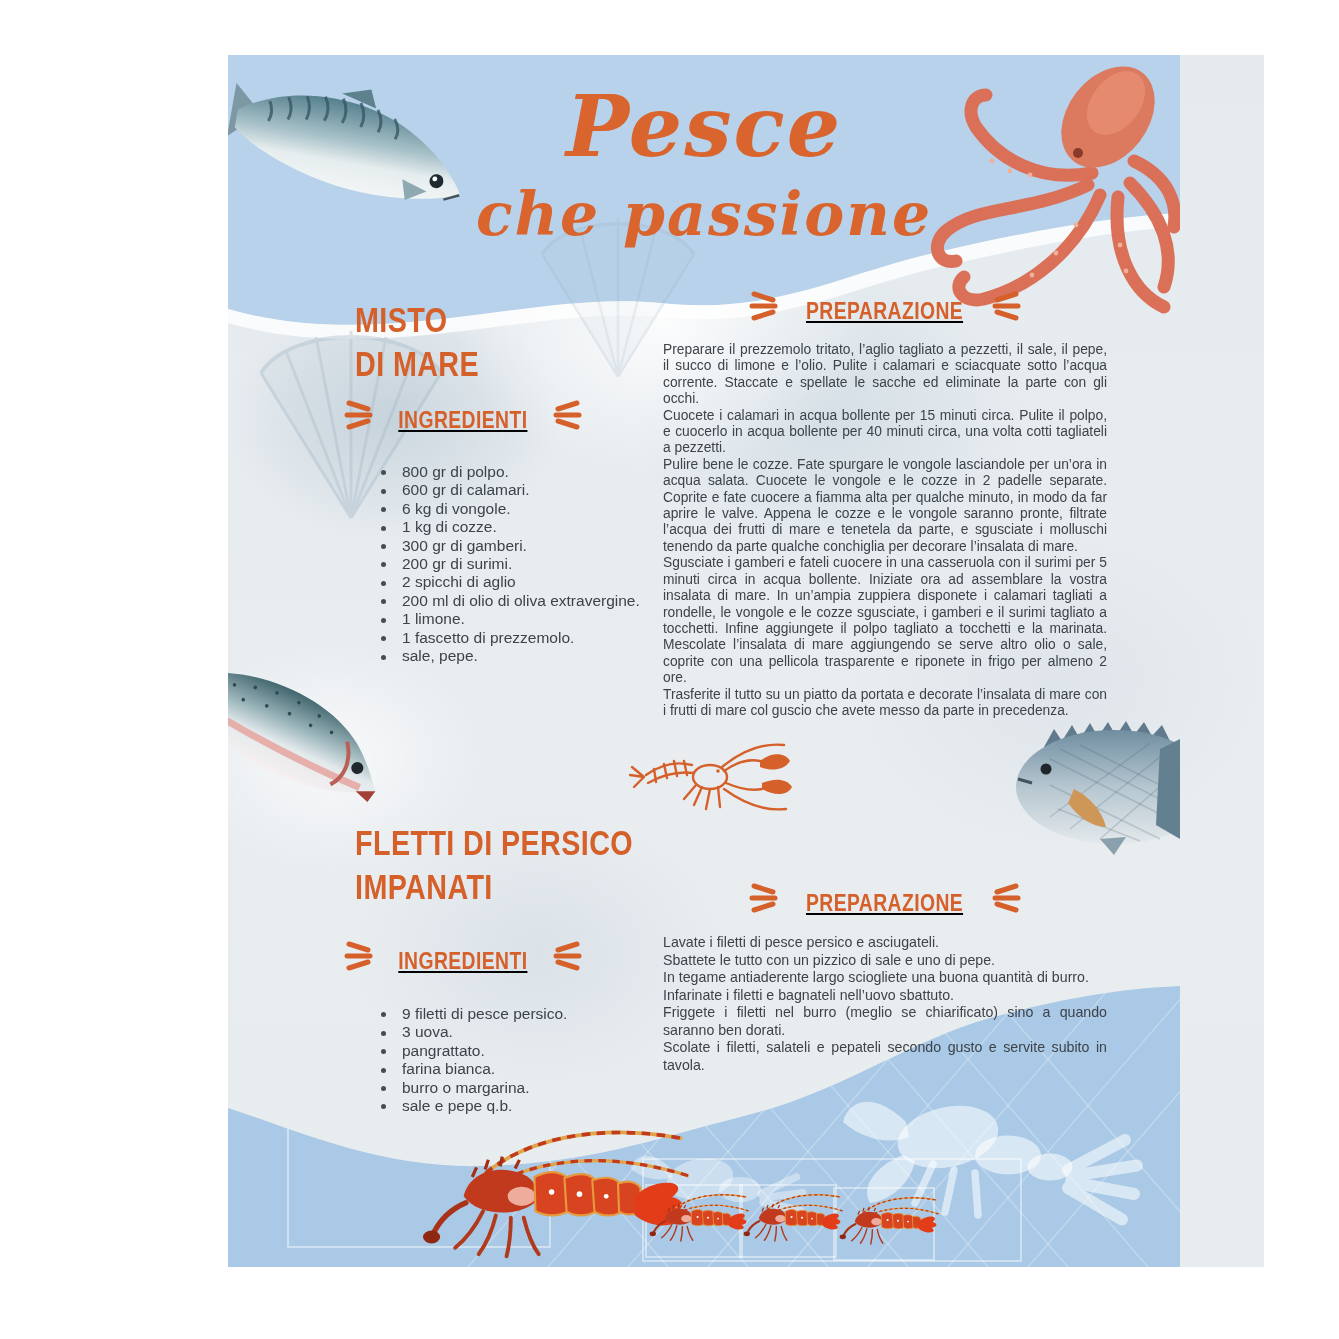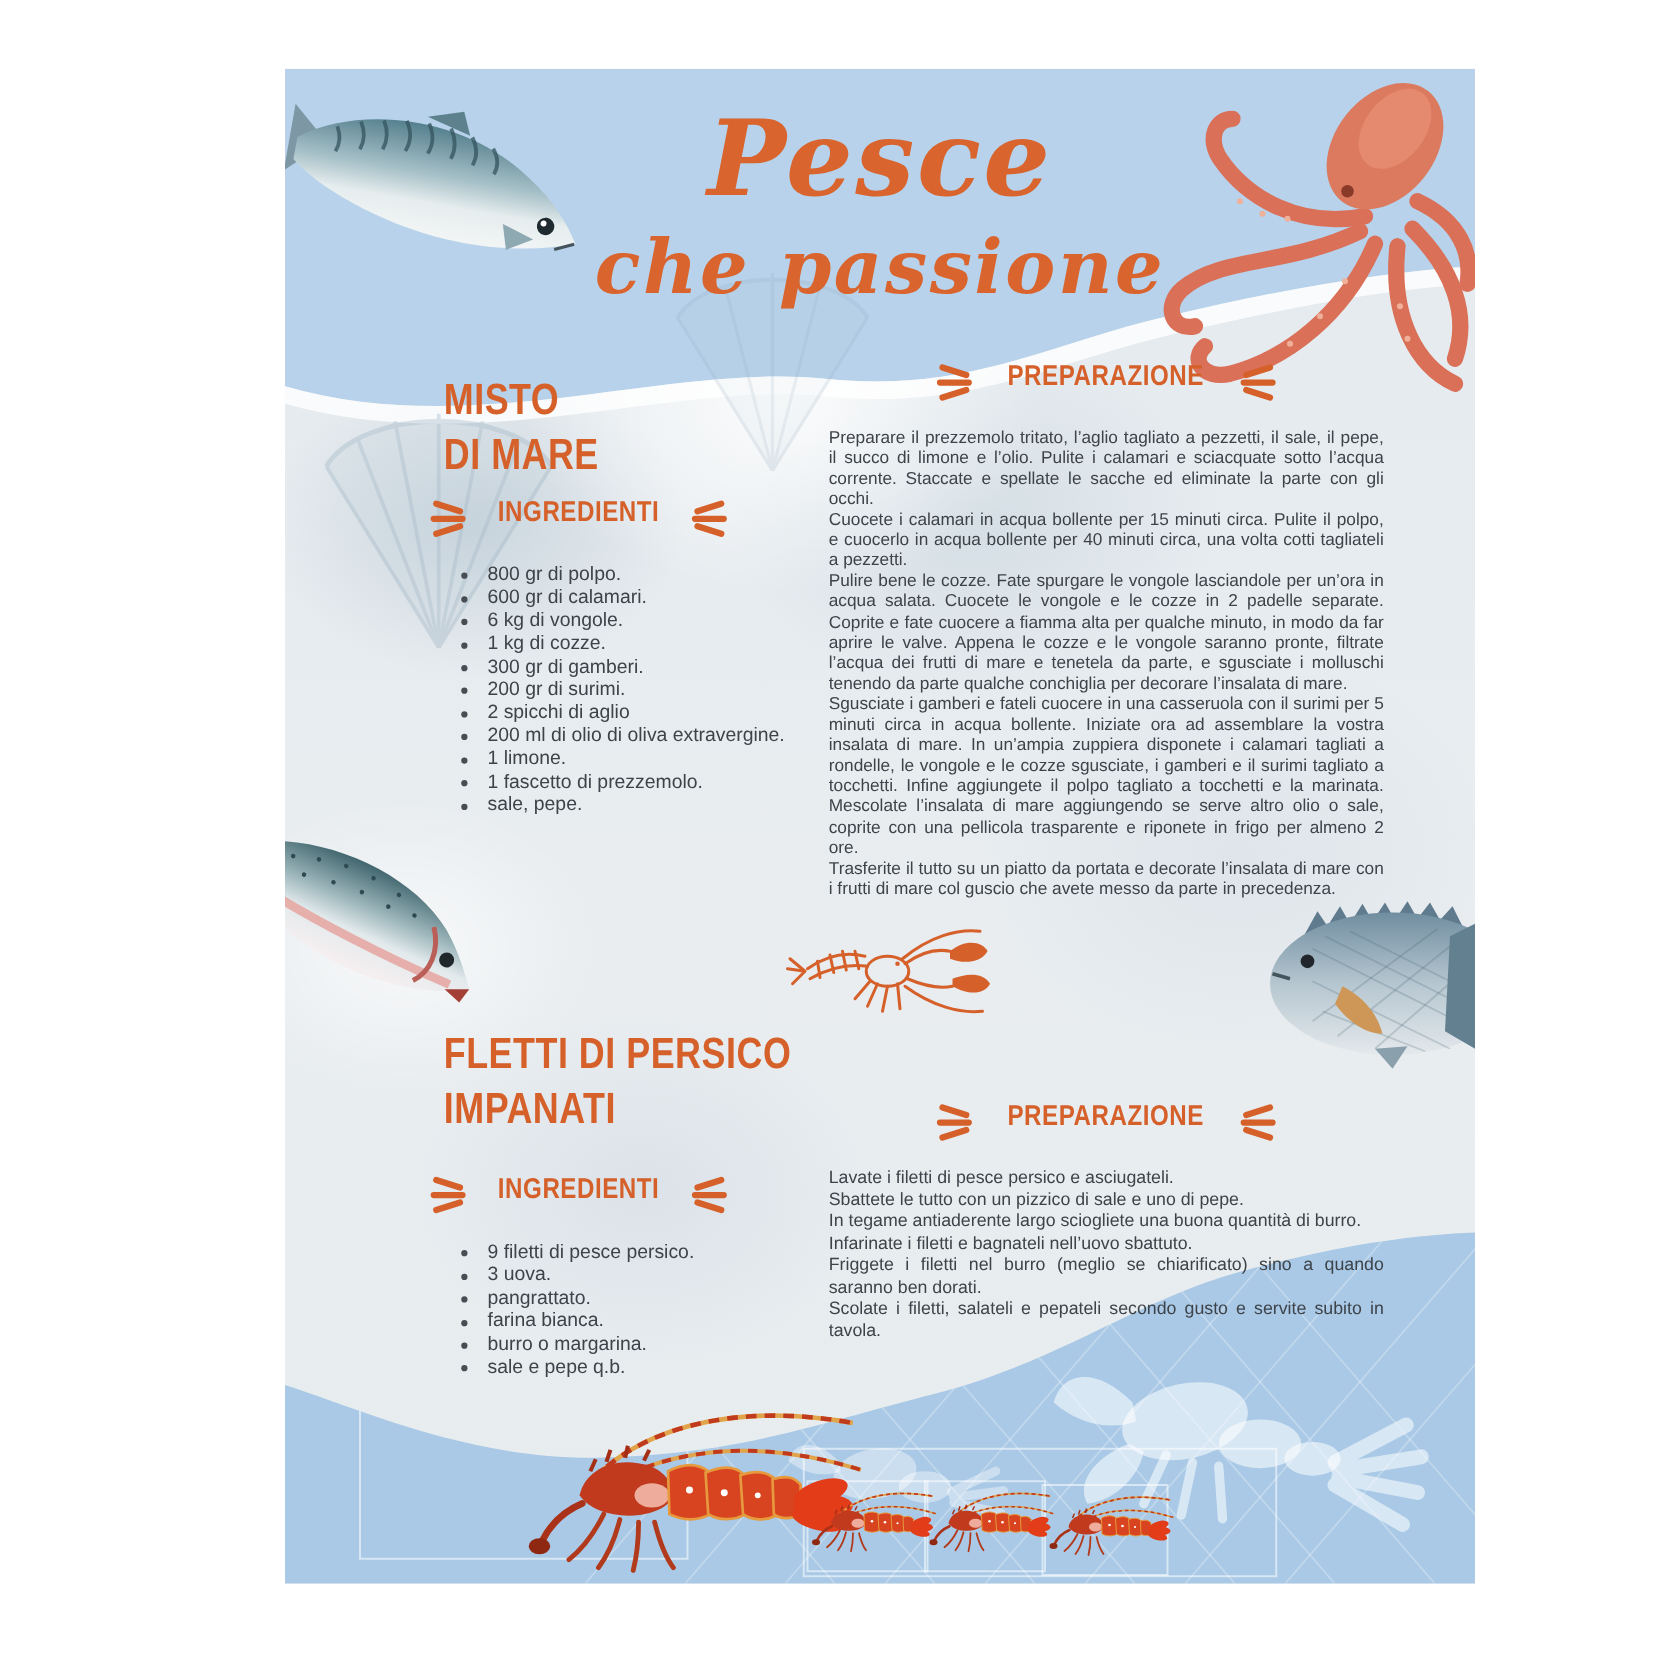--- a/index.html
+++ b/index.html
@@ -6,21 +6,21 @@
     --accent:#d5602a;
     --accent-bright:#d9642d;
     --text:#3d4349;
     --blue-top:#b7d2ea;
     --blue-bottom:#a9c9e6;
     --page-bg:#e9edf0;
   }
   html,body{margin:0;padding:0;}
   body{width:1339px;height:1339px;background:#ffffff;position:relative;overflow:hidden;
        font-family:"Liberation Sans",sans-serif;}
-  .page{position:absolute;left:228px;top:55px;width:952px;height:1212px;overflow:hidden;
+  .page{position:absolute;left:228px;top:55px;width:1036px;height:1212px;overflow:hidden;
     background:
       radial-gradient(300px 220px at 42% 22%, rgba(255,255,255,.85), transparent 70%),
       radial-gradient(240px 180px at 16% 30%, rgba(158,180,196,.38), transparent 70%),
       radial-gradient(280px 210px at 58% 30%, rgba(170,192,206,.30), transparent 70%),
       radial-gradient(220px 170px at 10% 58%, rgba(255,255,255,.65), transparent 70%),
       radial-gradient(260px 200px at 30% 74%, rgba(203,213,223,.45), transparent 70%),
       radial-gradient(300px 230px at 80% 52%, rgba(214,222,229,.55), transparent 70%),
       linear-gradient(180deg,#e4eaee 0%,#e9edf0 55%,#e7ecef 100%);
   }
   svg{display:block;}
@@ -36,26 +36,26 @@
   .scallop1{left:18px;top:248px;width:210px;height:225px;opacity:.30;}
   .scallop2{left:300px;top:140px;width:180px;height:190px;opacity:.20;}
 
   .page-title{left:0;top:26px;width:952px;text-align:center;color:var(--accent-bright);
     font-family:"DejaVu Serif",serif;font-style:italic;font-weight:bold;z-index:3;position:absolute;}
   .page-title .t1{font-size:84px;line-height:92px;letter-spacing:2px;}
   .page-title .t2{font-size:60px;line-height:82px;letter-spacing:2px;}
 
   .rtitle{position:absolute;color:var(--accent);font-weight:800;font-size:35px;line-height:44px;
     letter-spacing:.5px;transform:scaleX(.82);transform-origin:left top;z-index:3;}
-  .shead{position:absolute;display:flex;align-items:flex-start;gap:12px;z-index:3;}
+  .shead{position:absolute;display:flex;align-items:flex-end;gap:12px;z-index:3;text-decoration:underline;}
   .shead .lbl{color:var(--accent);font-weight:800;font-size:23px;letter-spacing:.5px;
     transform:scaleX(.84);transform-origin:center;white-space:nowrap;}
   .shead.centered{left:435px;width:444px;justify-content:center;}
 
-  .ing-list{position:absolute;margin:4px;padding:0;list-style:none;width:300px;
+  .ing-list{position:absolute;margin:16px;padding:0;list-style:none;width:300px;
     font-size:15.5px;line-height:18.4px;color:var(--text);z-index:3;}
   .ing-list li{position:relative;padding-left:30px;}
   .ing-list li::before{content:"";position:absolute;left:9px;top:.48em;width:5px;height:5px;
     border-radius:50%;background:#474d53;}
 
   .prep{position:absolute;left:435px;width:444px;color:var(--text);
     font-size:13.8px;line-height:16.4px;text-align:justify;z-index:3;}
   .prep p{margin:0;}
   .prep.r2{font-size:14.2px;line-height:17.5px;}
 

